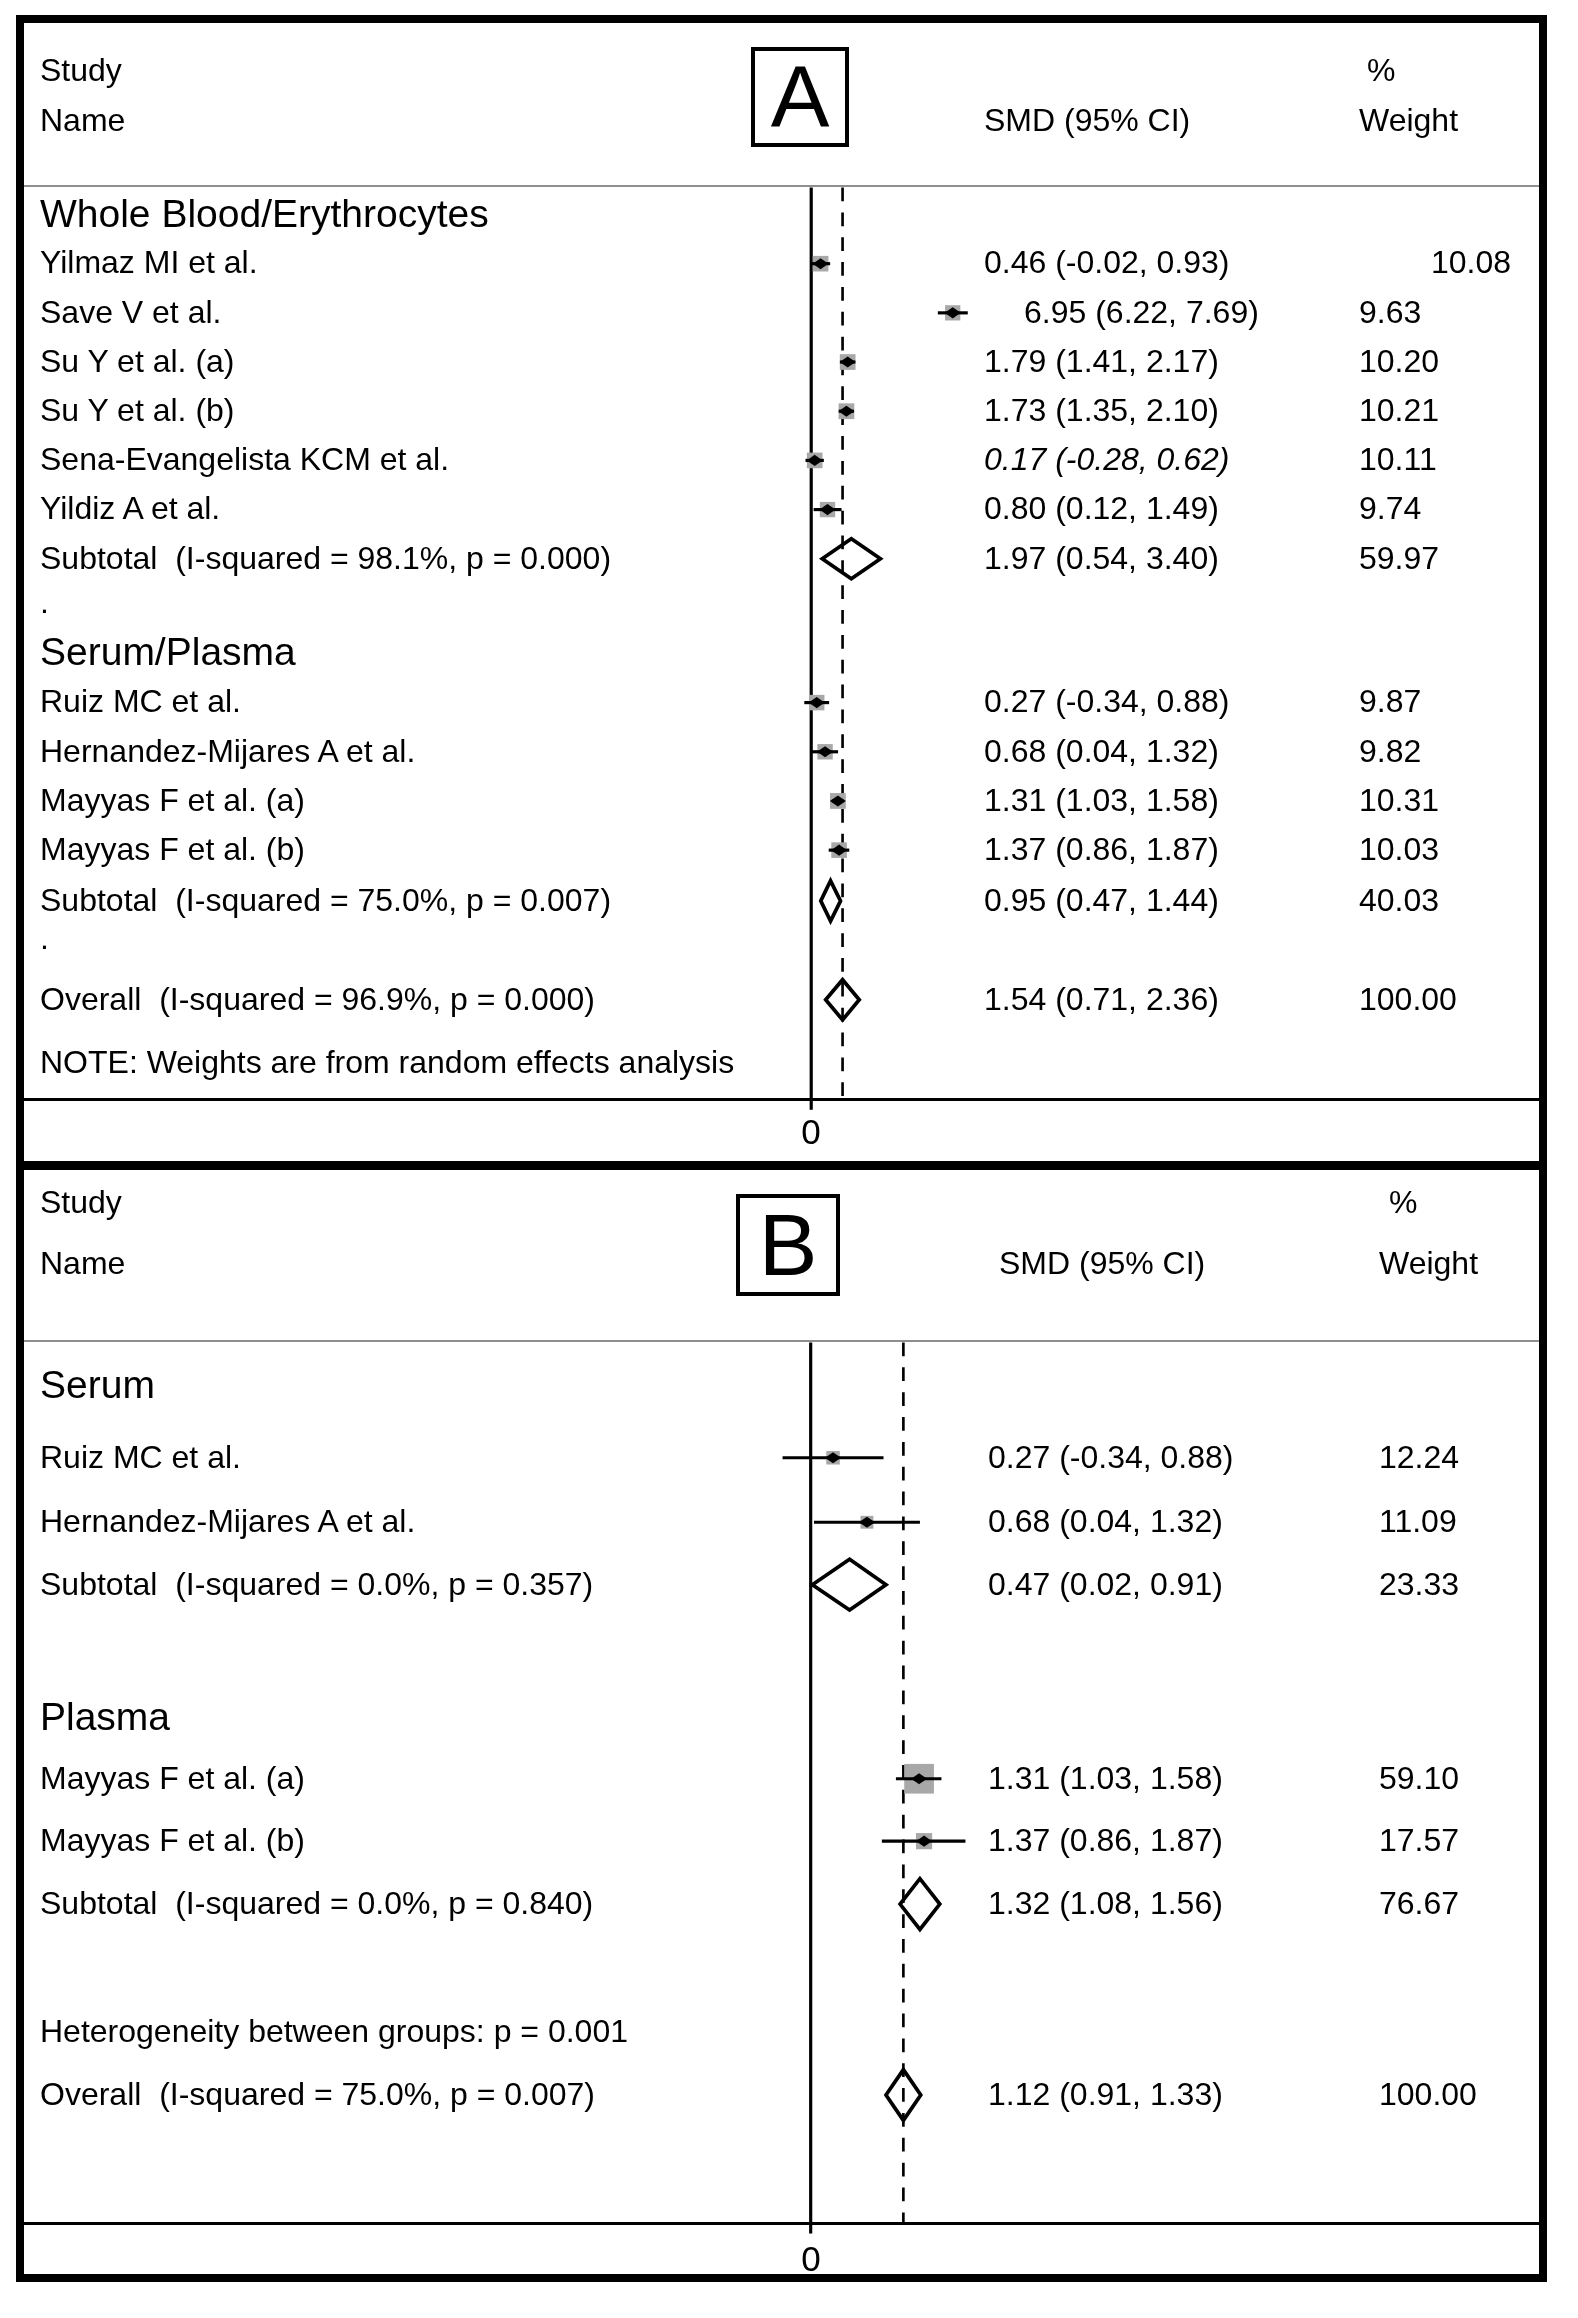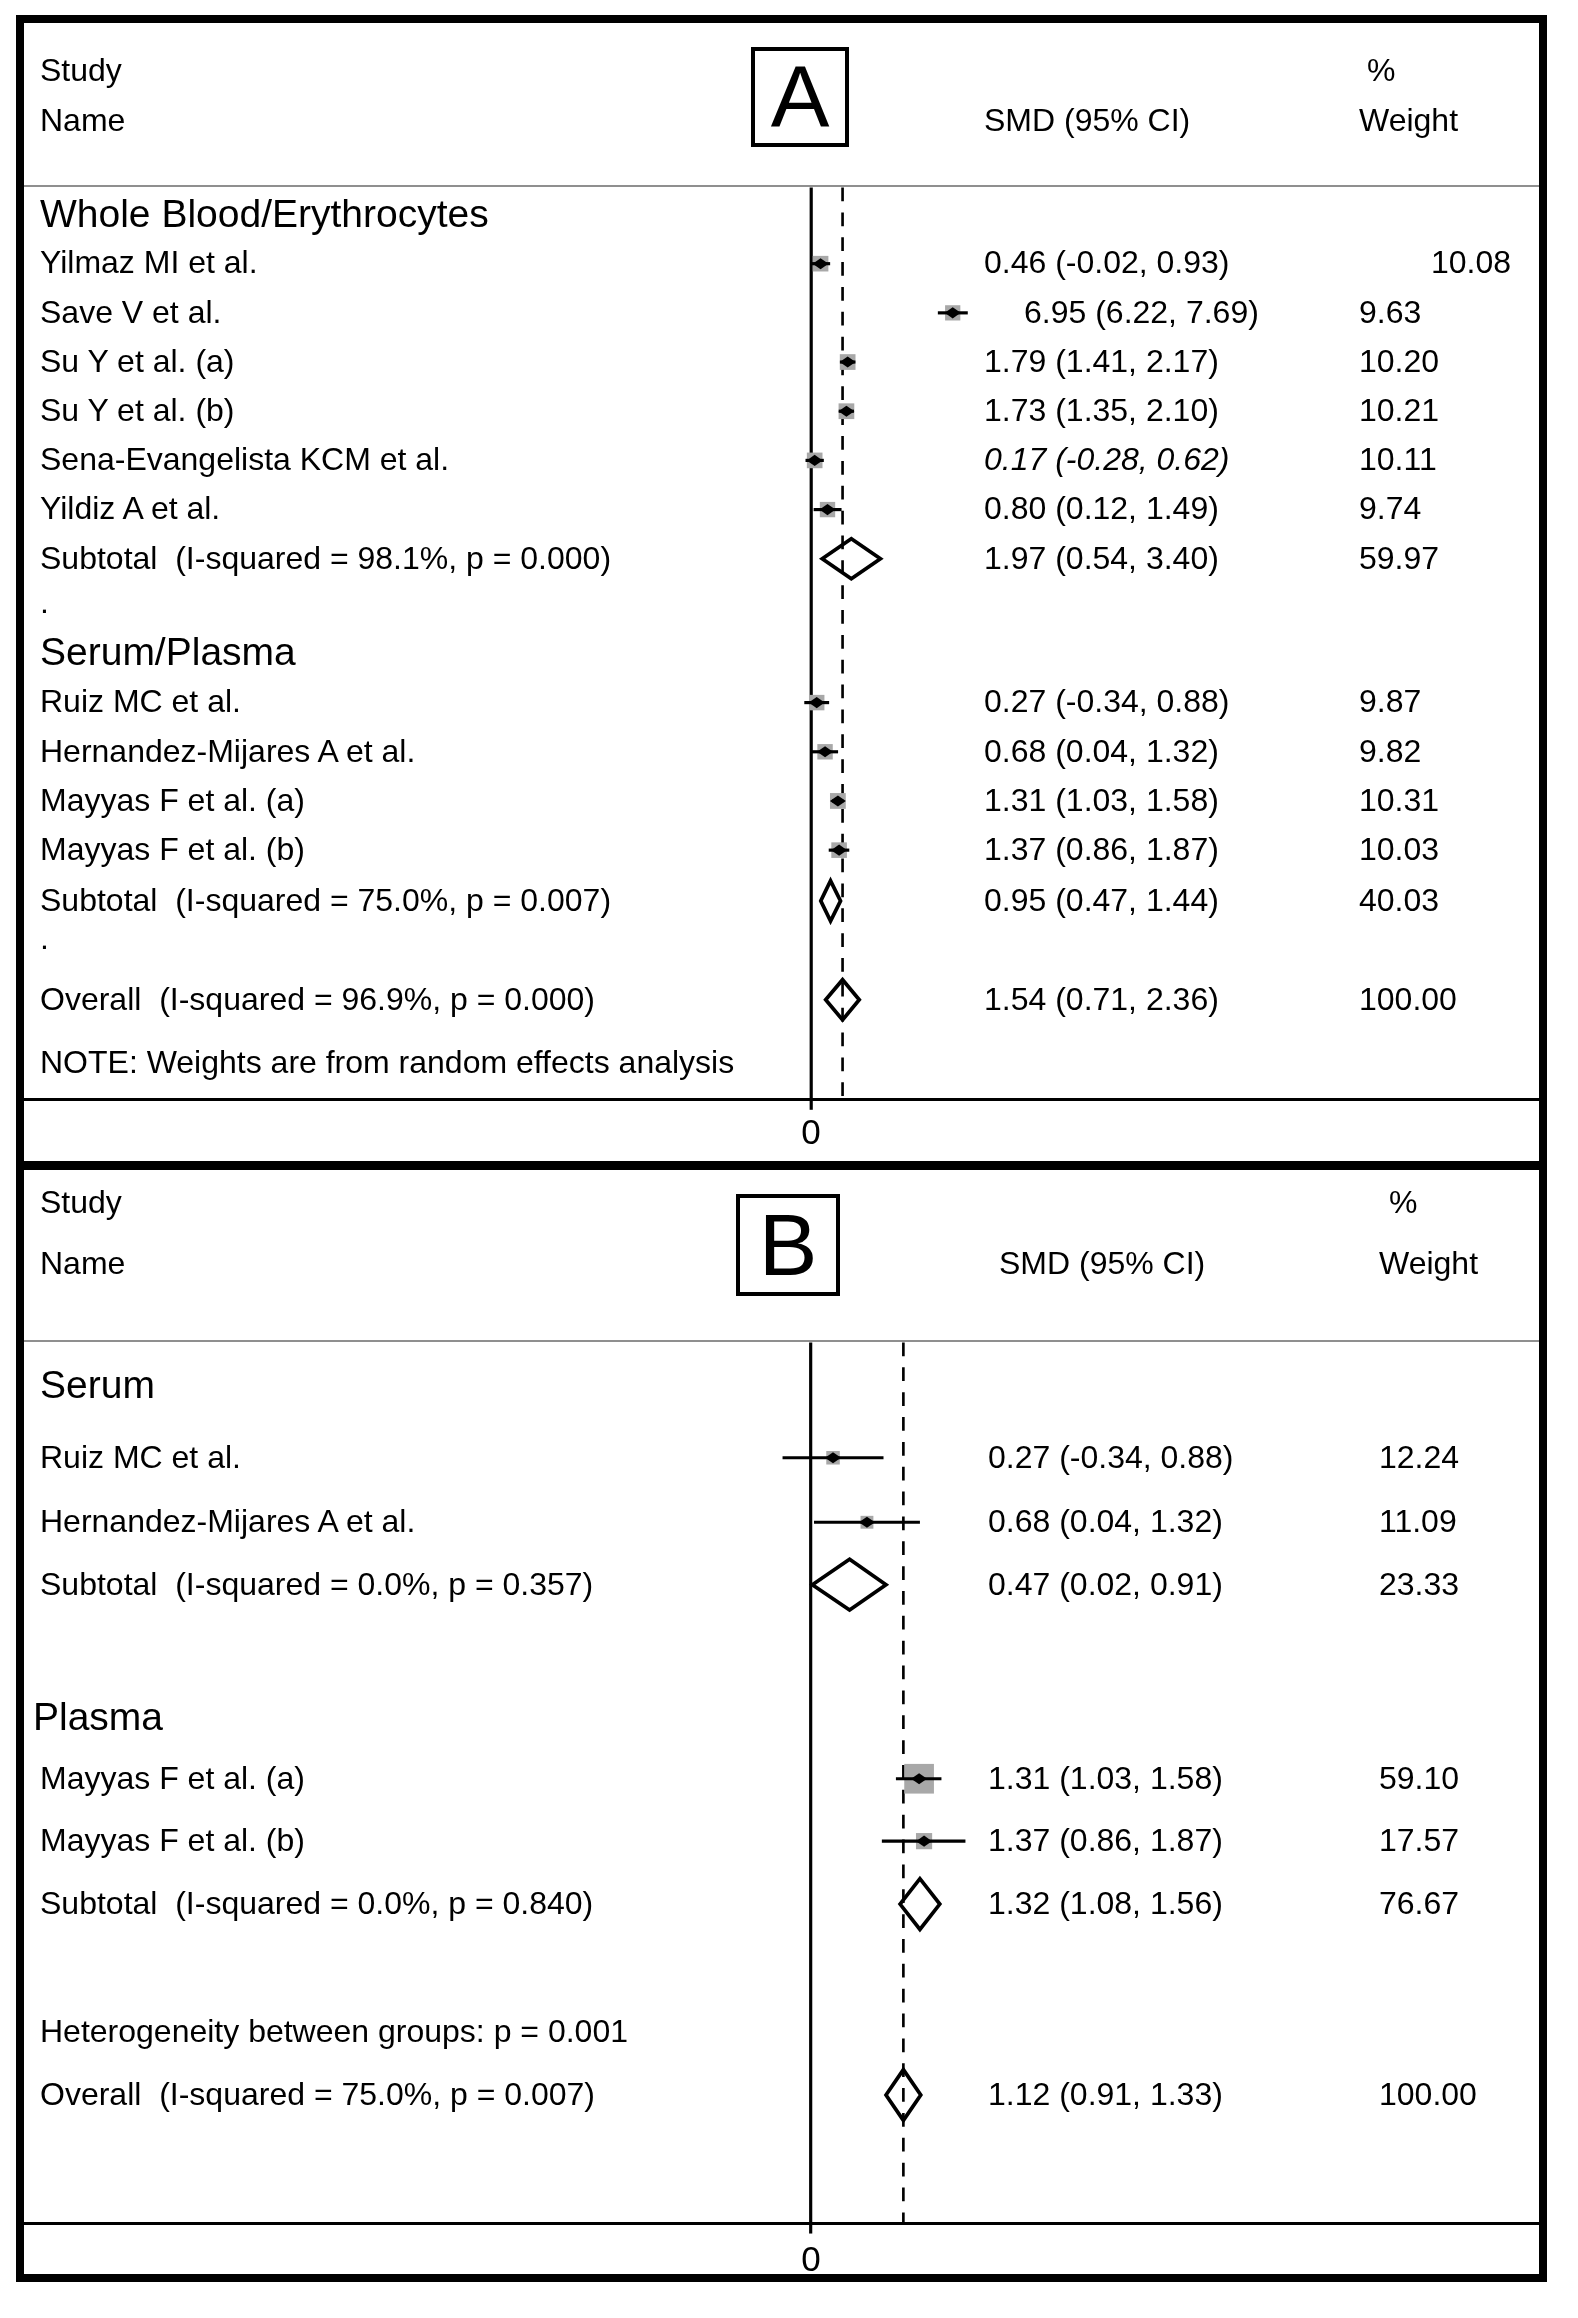--- a/index.html
+++ b/index.html
@@ -159,21 +159,21 @@
       <div class="t group" style="left: 40px; top: 1385px;">Serum</div>
       <div class="t lbl" style="left: 40px; top: 1458px;">Ruiz MC et al.</div>
       <div class="t val" style="left: 988px; top: 1458px;">0.27 (-0.34, 0.88)</div>
       <div class="t val" style="left: 1379px; top: 1458px;">12.24</div>
       <div class="t lbl" style="left: 40px; top: 1522px;">Hernandez-Mijares A et al.</div>
       <div class="t val" style="left: 988px; top: 1522px;">0.68 (0.04, 1.32)</div>
       <div class="t val" style="left: 1379px; top: 1522px;">11.09</div>
       <div class="t lbl" style="left: 40px; top: 1585px;">Subtotal  (I-squared = 0.0%, p = 0.357)</div>
       <div class="t val" style="left: 988px; top: 1585px;">0.47 (0.02, 0.91)</div>
       <div class="t val" style="left: 1379px; top: 1585px;">23.33</div>
-      <div class="t group" style="left: 33px; top: 1717px;">Plasma</div>
+      <div class="t group" style="left: 40px; top: 1717px;">Plasma</div>
       <div class="t lbl" style="left: 40px; top: 1779px;">Mayyas F et al. (a)</div>
       <div class="t val" style="left: 988px; top: 1779px;">1.31 (1.03, 1.58)</div>
       <div class="t val" style="left: 1379px; top: 1779px;">59.10</div>
       <div class="t lbl" style="left: 40px; top: 1841px;">Mayyas F et al. (b)</div>
       <div class="t val" style="left: 988px; top: 1841px;">1.37 (0.86, 1.87)</div>
       <div class="t val" style="left: 1379px; top: 1841px;">17.57</div>
       <div class="t lbl" style="left: 40px; top: 1904px; text-align: right;">Subtotal  (I-squared = 0.0%, p = 0.840)</div>
       <div class="t val" style="left: 988px; top: 1904px;">1.32 (1.08, 1.56)</div>
       <div class="t val" style="left: 1379px; top: 1904px;">76.67</div>
       <div class="t lbl" style="left: 40px; top: 2032px;">Heterogeneity between groups: p = 0.001</div>

